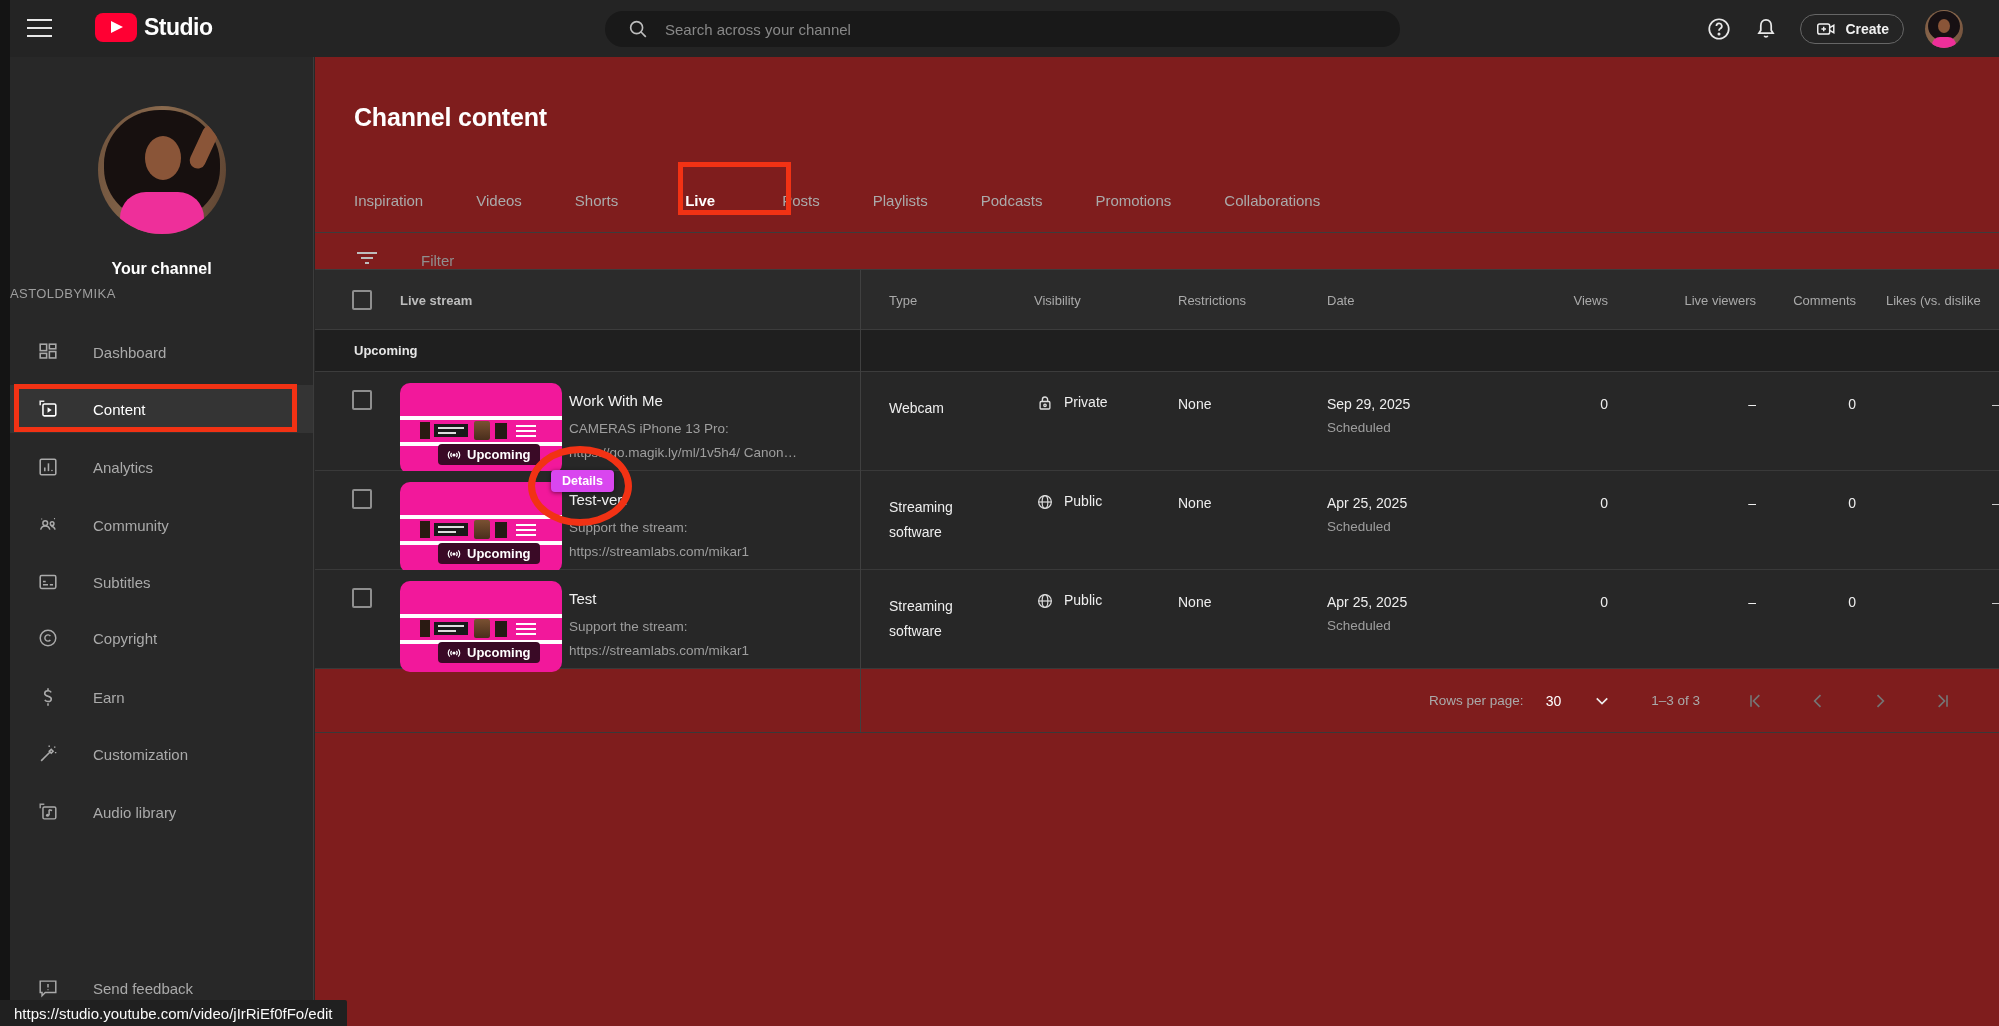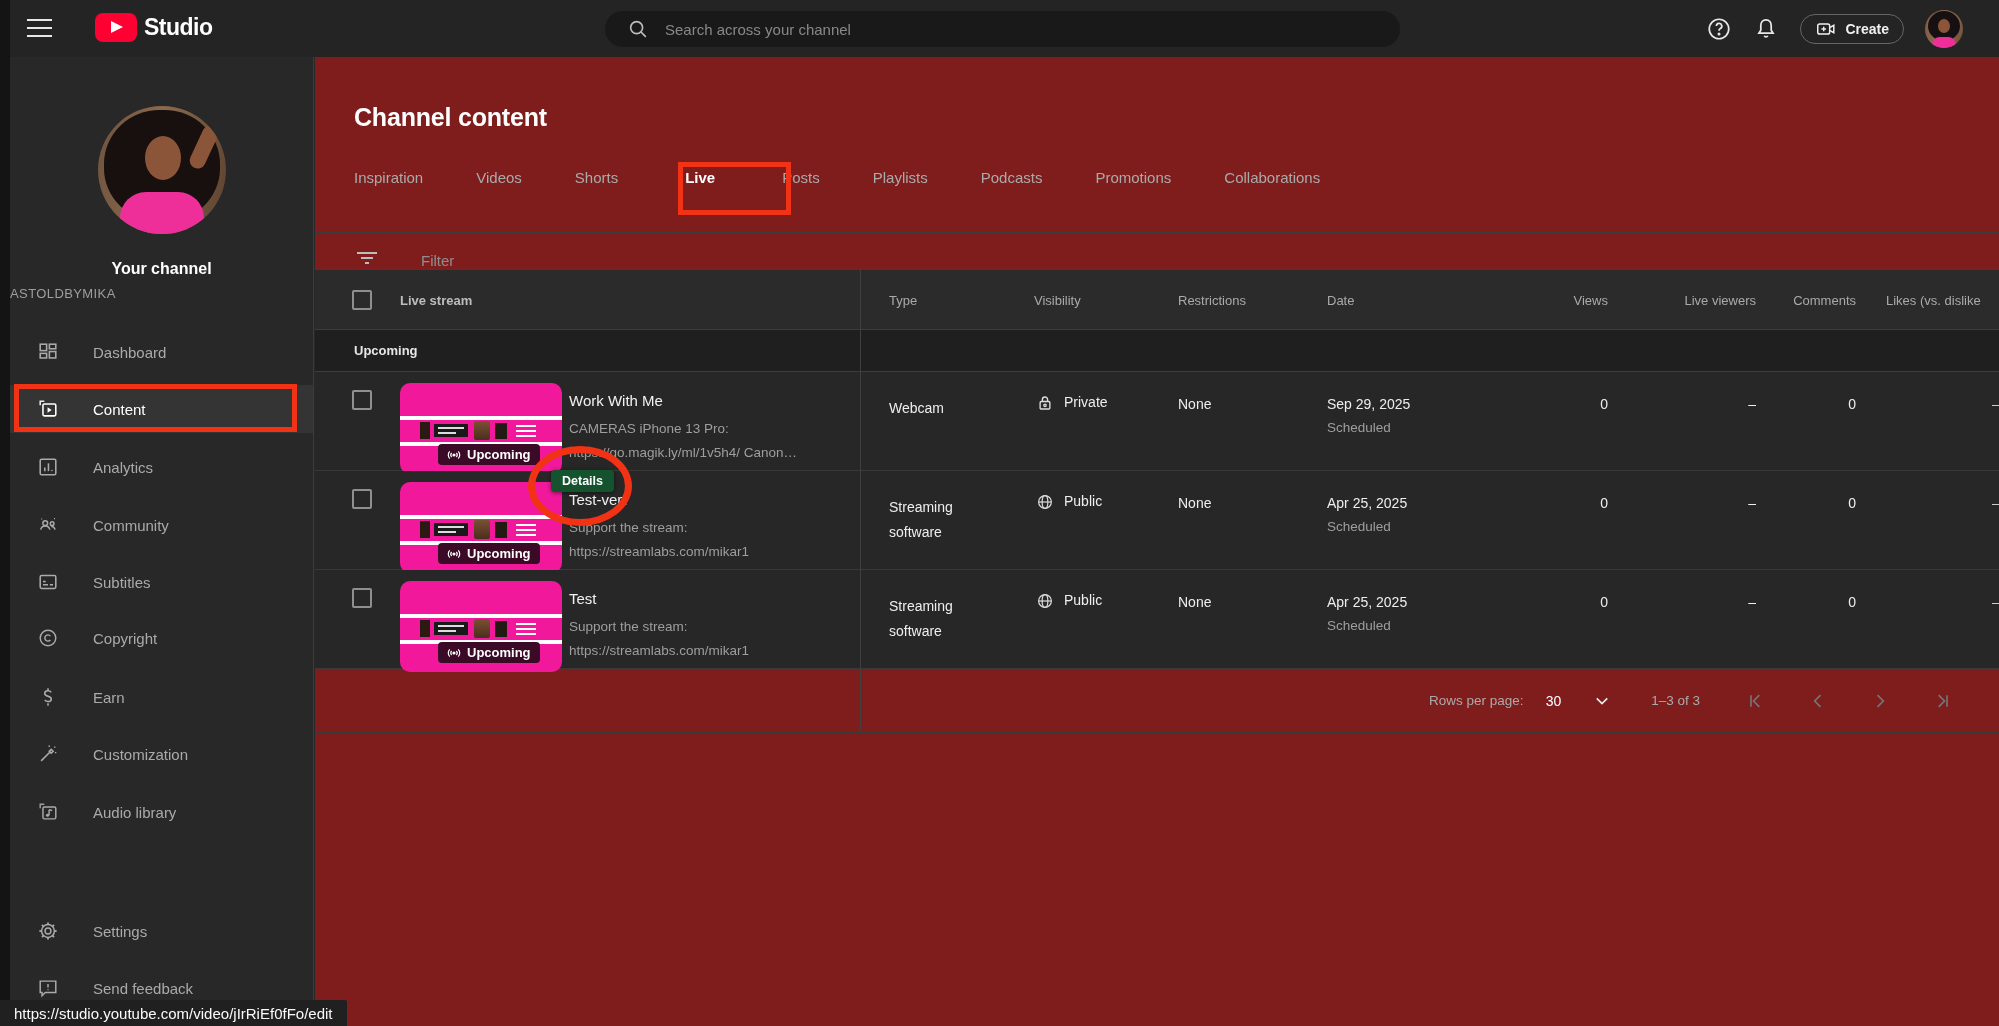--- a/index.html
+++ b/index.html
@@ -43,21 +43,21 @@
   .ch-name  { position:absolute; top:229px; left:0; width:100%; text-align:left; font-size:13px; color:#9e9e9e; letter-spacing:0.4px; }
   .nav-item { position:absolute; left:0; width:100%; height:48px; display:flex; align-items:center; cursor:pointer; }
   .nav-item .nicon { position:absolute; left:26px; width:24px; height:24px; display:flex; align-items:center; justify-content:center; }
   .nav-item .nlabel { position:absolute; left:83px; font-size:15px; color:#aaa; }
   .nav-item.active { background:#343434; }
   .nav-item.active .nlabel { color:#fff; font-weight:500; }
 
   
   .main { position:absolute; left:315px; top:57px; right:0; bottom:0; background:#7f1d1d; }
   .page-title { position:absolute; left:39px; top:46px; font-size:25px; font-weight:700; color:#fff; letter-spacing:-0.2px; }
-  .tabbar { position:absolute; left:0; right:0; top:112px; height:64px; border-bottom:1px solid #3c3c3c; display:flex; padding-left:39px; gap:53px; }
+  .tabbar { position:absolute; left:0; right:0; top:112px; height:64px; border-bottom:1px solid #3c3c3c; display:flex; align-items:center; padding-left:39px; gap:53px; }
   .tab { font-size:15px; color:#aaa; cursor:pointer; white-space:nowrap; }
   .tab.active { color:#fff; font-weight:700; margin:0 14px; }
   .filter-row { position:absolute; left:0; right:0; top:176px; height:37px; border-bottom:1px solid #3c3c3c; display:flex; align-items:flex-end; }
   .filter-icon { margin-left:40px; }
   .filter-label { margin-left:42px; font-size:15px; color:#8f8f8f; cursor:text; }
   .vline { position:absolute; left:545px; top:213px; width:1px; height:463px; background:#404040; }
 
   .cbx { position:absolute; width:20px; height:20px; border:2px solid #8f8f8f; border-radius:2px; background:transparent; cursor:pointer; }
 
   .thead { position:absolute; left:0; right:0; top:213px; height:60px; background:#2b2b2b; border-bottom:1px solid #3c3c3c; font-size:13px; color:#aaa; }
@@ -109,21 +109,21 @@
 
   
   .statusbar { position:absolute; left:0; bottom:0; height:26px; background:#202020; z-index:60; display:flex; align-items:center; padding:0 14px 0 14px; border-top-right-radius:2px; }
   .statusbar span { color:#fafafa; font-size:15px; white-space:nowrap; }
 
   
   .ann { position:absolute; border:5px solid var(--ann); z-index:70; pointer-events:none; }
   .ann-content { left:14px; top:384px; width:283px; height:48px; }
   .ann-live { left:678px; top:162px; width:113px; height:53px; }
   .ann-ellipse { left:528px; top:446px; width:104px; height:80px; border-width:7px; border-radius:50%; z-index:75; }
-  .tooltip { position:absolute; left:551px; top:470px; z-index:72; background:#14532d; color:#fff; font-size:12.5px; font-weight:700; padding:4px 11px; border-radius:4px; box-shadow:0 1px 4px rgba(0,0,0,0.5); }
+  .tooltip { position:absolute; left:551px; top:470px; z-index:72; background:#d946ef; color:#fff; font-size:12.5px; font-weight:700; padding:4px 11px; border-radius:4px; box-shadow:0 1px 4px rgba(0,0,0,0.5); }
 
   svg.ic { display:block; }
 </style>
 </head>
 <body>
 
 <div class="screen" style="--ann: #f23214; --pink: #f2189b; --badge-bg: #3a0a26; --brand: #ff0033;">
   <div class="edge-strip"></div>
 
   <header class="topbar">
@@ -279,39 +279,20 @@
             <path d="M3.5,8 V3.5 H8" opacity="0.9"></path>
             <rect x="6.5" y="6.5" width="14" height="13" rx="1.5"></rect>
             <circle cx="11.5" cy="15.5" r="1.7" fill="#aaa" stroke="none"></circle>
             <line x1="13.2" y1="15.5" x2="13.2" y2="9.5"></line>
             <path d="M13.2,9.5 L16.5,10.3"></path>
           </svg>
         </span>
       <span class="nlabel">Audio library</span>
     </div>
 
-    <div class="nav-item" style="top:850px">
-      <span class="nicon">
-          <svg class="ic" width="22" height="22" viewBox="0 0 24 24" fill="none" stroke="#aaa" stroke-width="1.6">
-            <circle cx="12" cy="12" r="3.2"></circle>
-            <circle cx="12" cy="12" r="7"></circle>
-            <g stroke-width="2">
-              <line x1="12" y1="2.6" x2="12" y2="5"></line>
-              <line x1="12" y1="19" x2="12" y2="21.4"></line>
-              <line x1="2.6" y1="12" x2="5" y2="12"></line>
-              <line x1="19" y1="12" x2="21.4" y2="12"></line>
-              <line x1="5.4" y1="5.4" x2="7" y2="7"></line>
-              <line x1="17" y1="17" x2="18.6" y2="18.6"></line>
-              <line x1="5.4" y1="18.6" x2="7" y2="17"></line>
-              <line x1="17" y1="7" x2="18.6" y2="5.4"></line>
-            </g>
-          </svg>
-        </span>
-      <span class="nlabel">Settings</span>
-    </div>
     <div class="nav-item" style="top:907px">
       <span class="nicon">
           <svg class="ic" width="22" height="22" viewBox="0 0 24 24" fill="none" stroke="#aaa" stroke-width="1.6">
             <path d="M3.5,4.5 H20.5 V17 H9 L5.5,20.5 V17 H3.5 Z"></path>
             <line x1="12" y1="7.5" x2="12" y2="11.5"></line>
             <circle cx="12" cy="13.8" r="0.7" fill="#aaa" stroke="none"></circle>
           </svg>
         </span>
       <span class="nlabel">Send feedback</span>
     </div>

